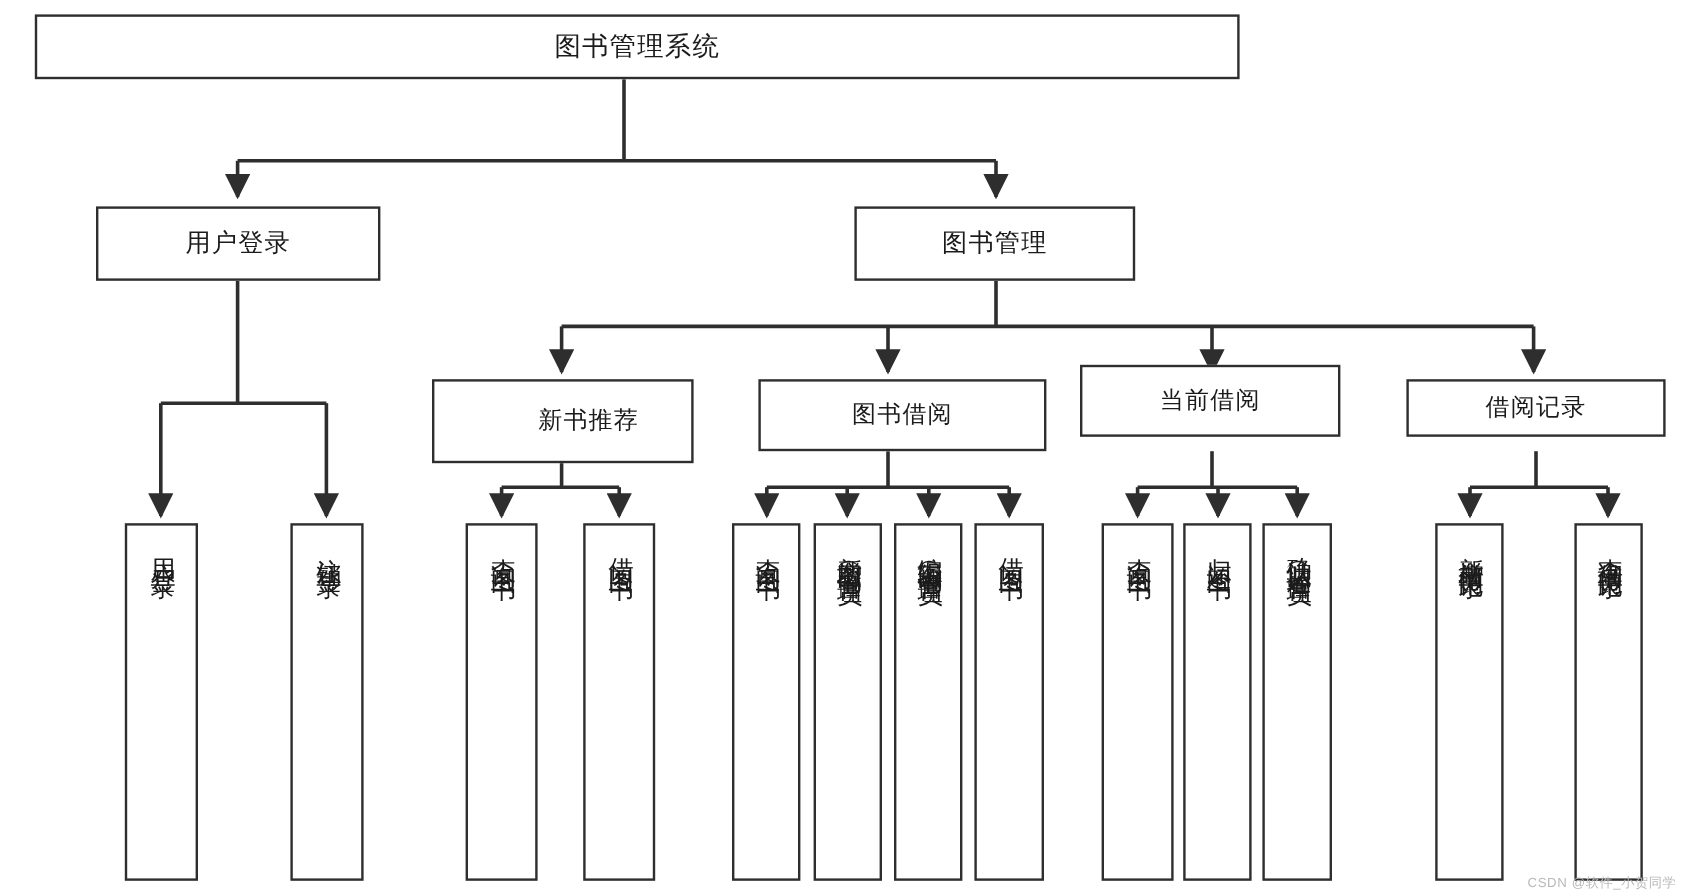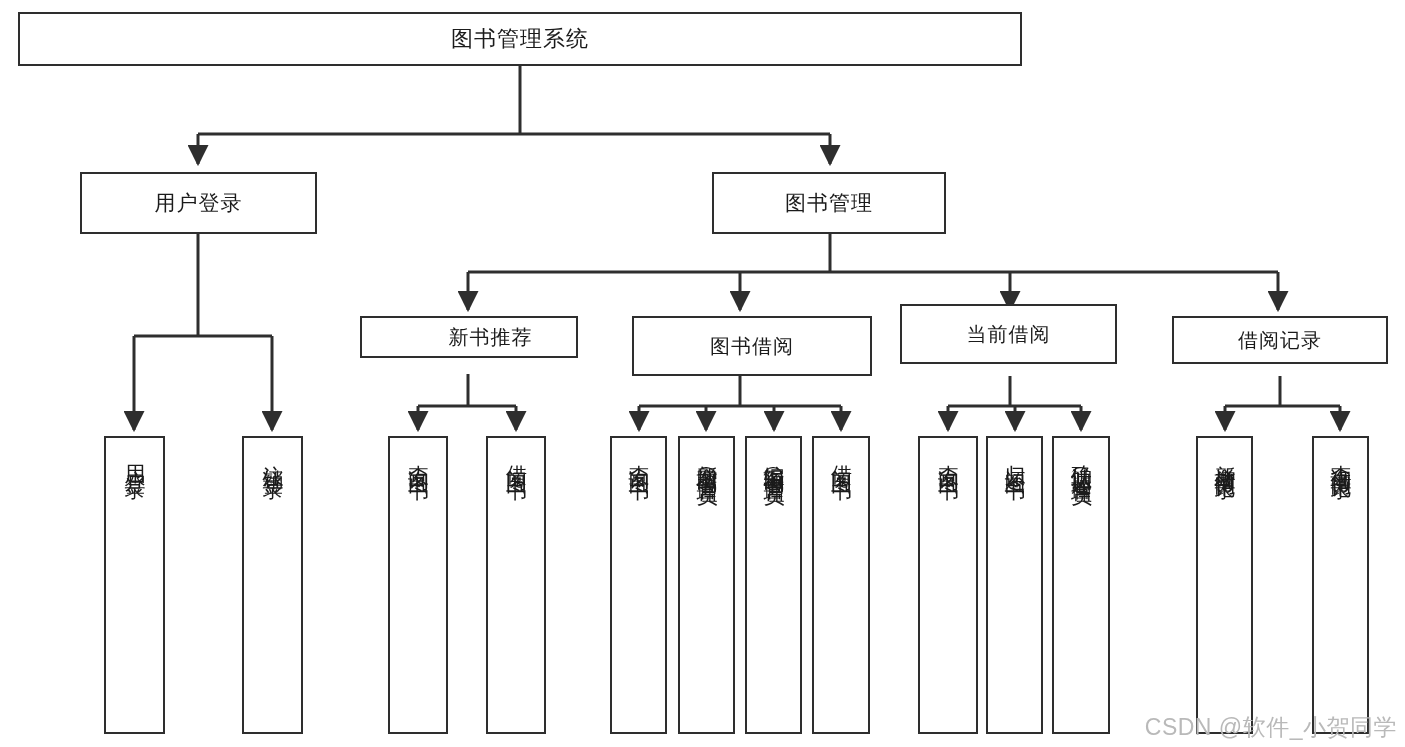--- a/index.html
+++ b/index.html
@@ -59,21 +59,21 @@
     white-space: nowrap;
     transform: translateX(1px);
   }
   .node.leaf.tall .label {
     letter-spacing: 3px;
   }
   .watermark {
     position: absolute;
     right: 8px;
     bottom: 4px;
-    font-size: 23px;
+    font-size: 11px;
     color: #b9b9b9;
     letter-spacing: 0.5px;
     white-space: nowrap;
   }
 </style>
 </head>
 <body>
 
 <div id="canvas">
 
@@ -120,32 +120,32 @@
       <path d="M 1015 406 L 1015 430" marker-end="url(#arrow)"></path>
       <path d="M 1081 406 L 1081 430" marker-end="url(#arrow)"></path>
 
       <path d="M 1280 376 L 1280 406"></path>
       <path d="M 1225 406 L 1340 406"></path>
       <path d="M 1225 406 L 1225 430" marker-end="url(#arrow)"></path>
       <path d="M 1340 406 L 1340 430" marker-end="url(#arrow)"></path>
     </g>
   </svg>
 
-  <div class="node root" style="left:18px; top:12px; width:1004px; height:54px;">
+  <div class="node root" style="left:29px; top:12px; width:1004px; height:54px;">
     <span class="label">图书管理系统</span>
   </div>
 
   <div class="node level2" style="left:80px; top:172px; width:237px; height:62px;">
     <span class="label">用户登录</span>
   </div>
   <div class="node level2" style="left:712px; top:172px; width:234px; height:62px;text-align:right;">
     <span class="label">图书管理</span>
   </div>
 
-  <div class="node level3" style="left:360px; top:316px; width:218px; height:42px;padding-left:43px;">
+  <div class="node level3" style="left:360px; top:316px; width:218px; height:70px;padding-left:43px;">
     <span class="label">新书推荐</span>
   </div>
   <div class="node level3" style="left:632px; top:316px; width:240px; height:60px;">
     <span class="label">图书借阅</span>
   </div>
   <div class="node level3" style="left:900px; top:304px; width:217px; height:60px;">
     <span class="label">当前借阅</span>
   </div>
   <div class="node level3" style="left:1172px; top:316px; width:216px; height:48px;">
     <span class="label">借阅记录</span>

